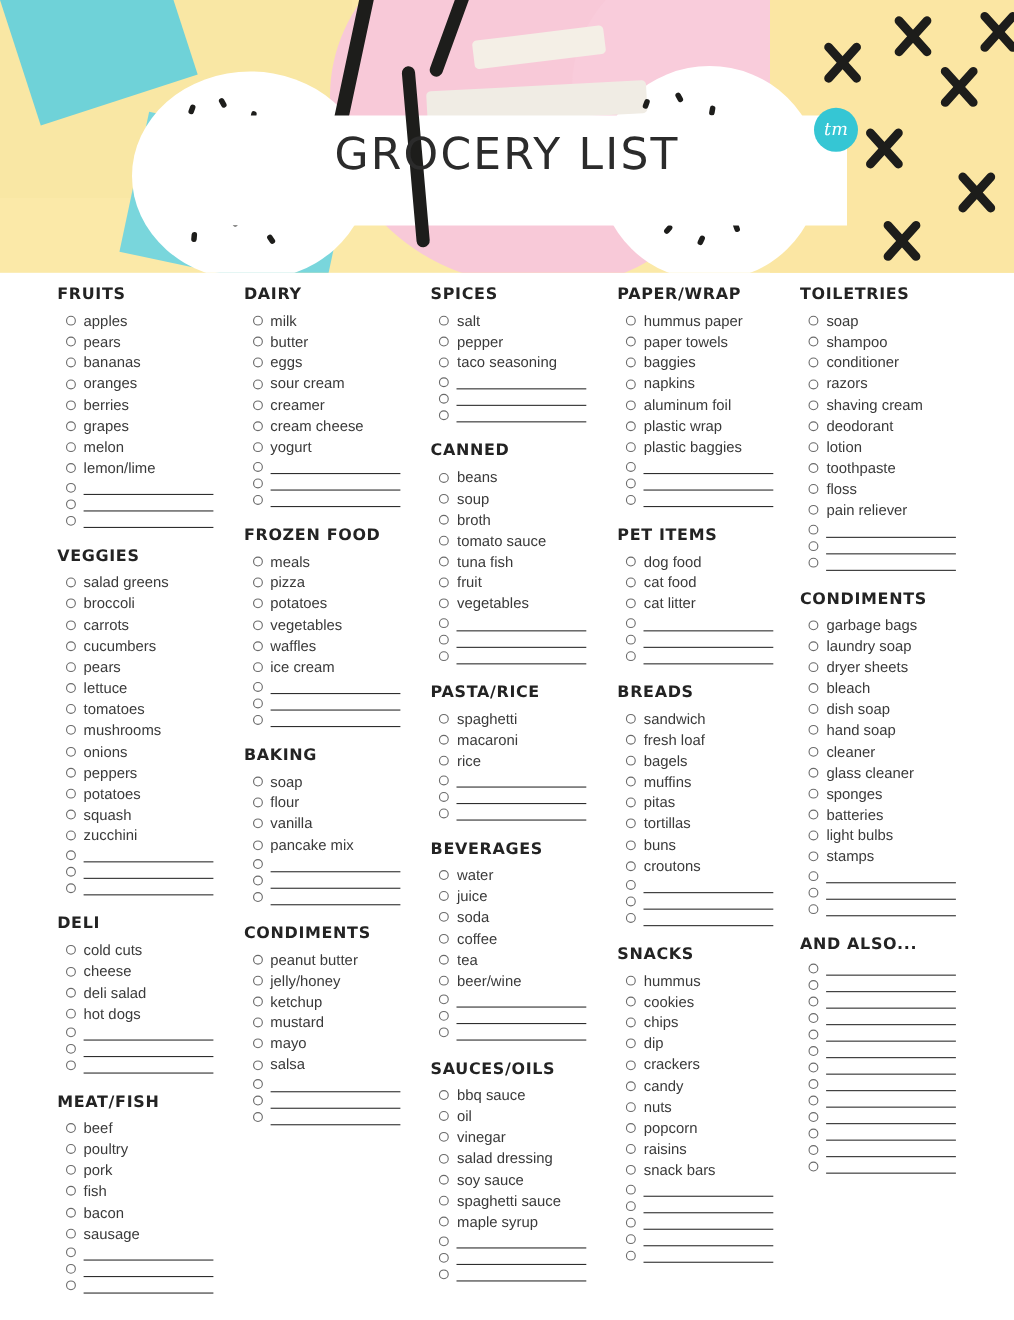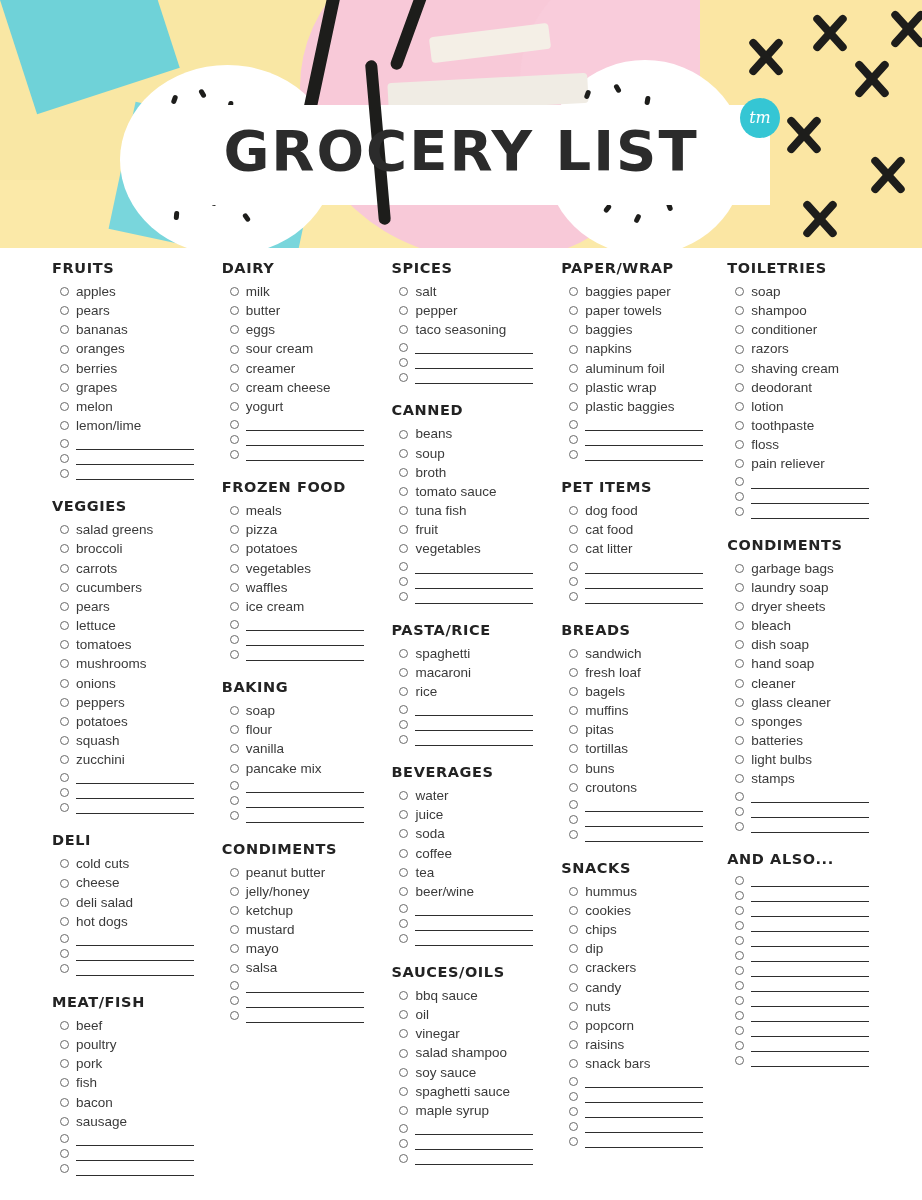--- a/index.html
+++ b/index.html
@@ -125,22 +125,22 @@
     background: #1d1d1b;
     border-radius: 3px;
   }
 
   .banner-title {
     position: absolute;
     left: 0; right: 0;
     top: 118px;
     text-align: center;
     font-family: "DejaVu Sans", sans-serif;
-    font-weight: bold;
-    font-size: 56px;
+    font-weight: normal;
+    font-size: 40px;
     letter-spacing: 2px;
     color: #2b2b2b;
     z-index: 20;
   }
   .tm-badge {
     position: absolute;
     right: 142px;
     top: 98px;
     width: 40px; height: 40px;
     border-radius: 50%;
@@ -787,21 +787,21 @@
             <li>
               <span class="bullet"></span>
               <span class="item-text">oil</span>
             </li>
             <li>
               <span class="bullet"></span>
               <span class="item-text">vinegar</span>
             </li>
             <li>
               <span class="bullet"></span>
-              <span class="item-text">salad shampoo</span>
+              <span class="item-text">salad dressing</span>
             </li>
             <li>
               <span class="bullet"></span>
               <span class="item-text">soy sauce</span>
             </li>
             <li>
               <span class="bullet"></span>
               <span class="item-text">spaghetti sauce</span>
             </li>
             <li>
@@ -822,21 +822,21 @@
             </li>
           </ul>
         </div>
       </div>
     <div class="col c3">
         <div class="cat">
           <div class="cat-title">PAPER/WRAP</div>
           <ul class="items">
             <li>
               <span class="bullet"></span>
-              <span class="item-text">baggies paper</span>
+              <span class="item-text">hummus paper</span>
             </li>
             <li>
               <span class="bullet"></span>
               <span class="item-text">paper towels</span>
             </li>
             <li>
               <span class="bullet"></span>
               <span class="item-text">baggies</span>
             </li>
             <li>

